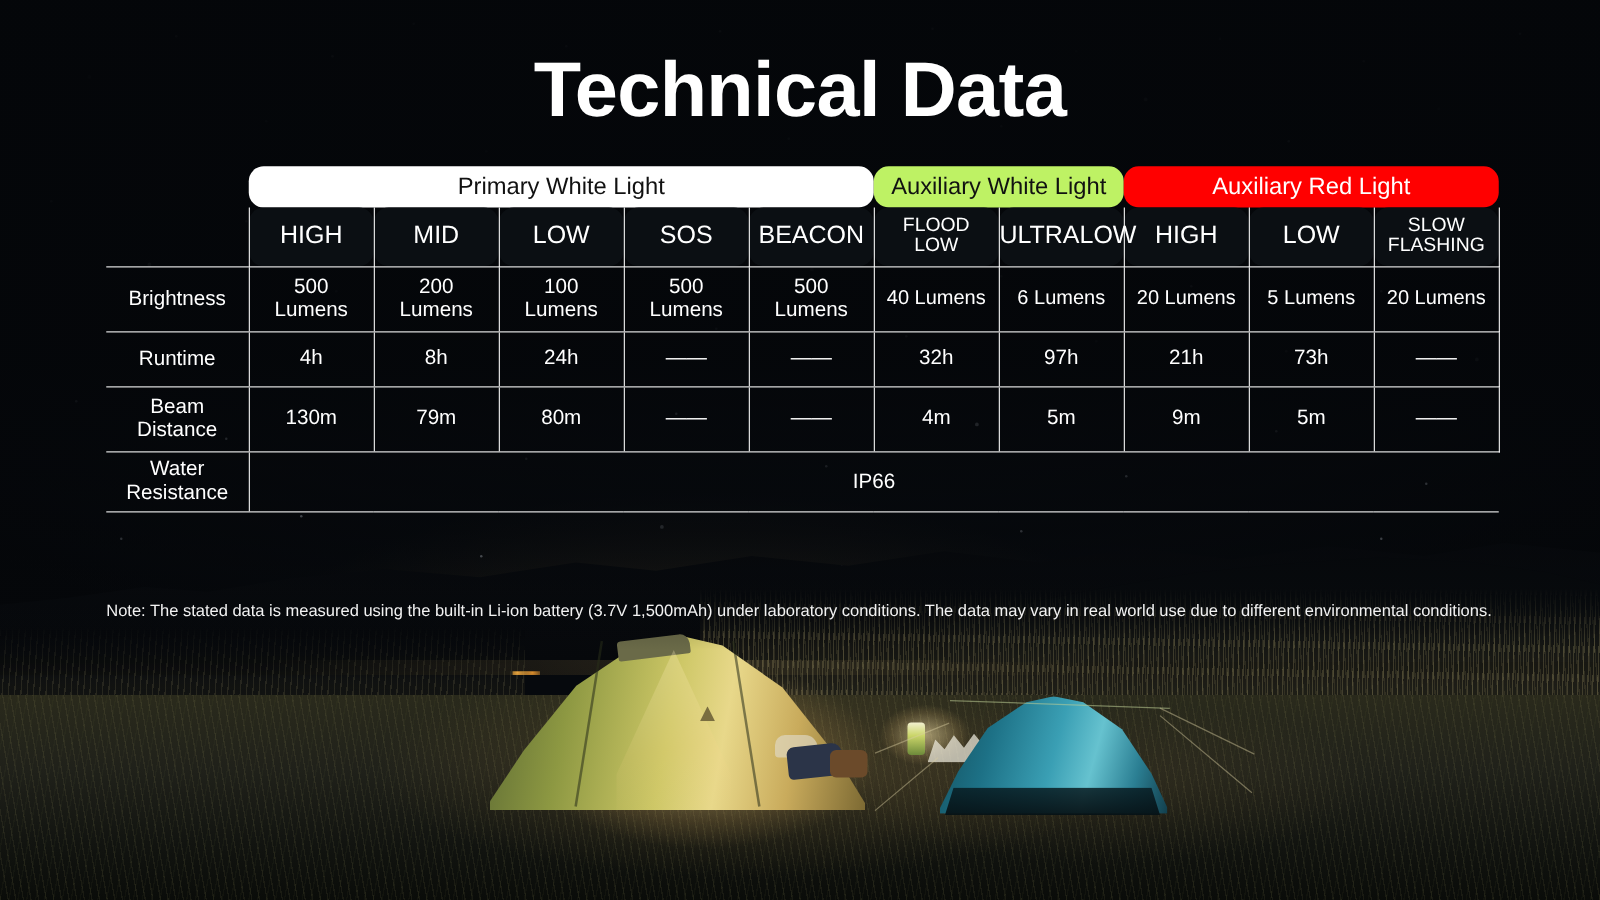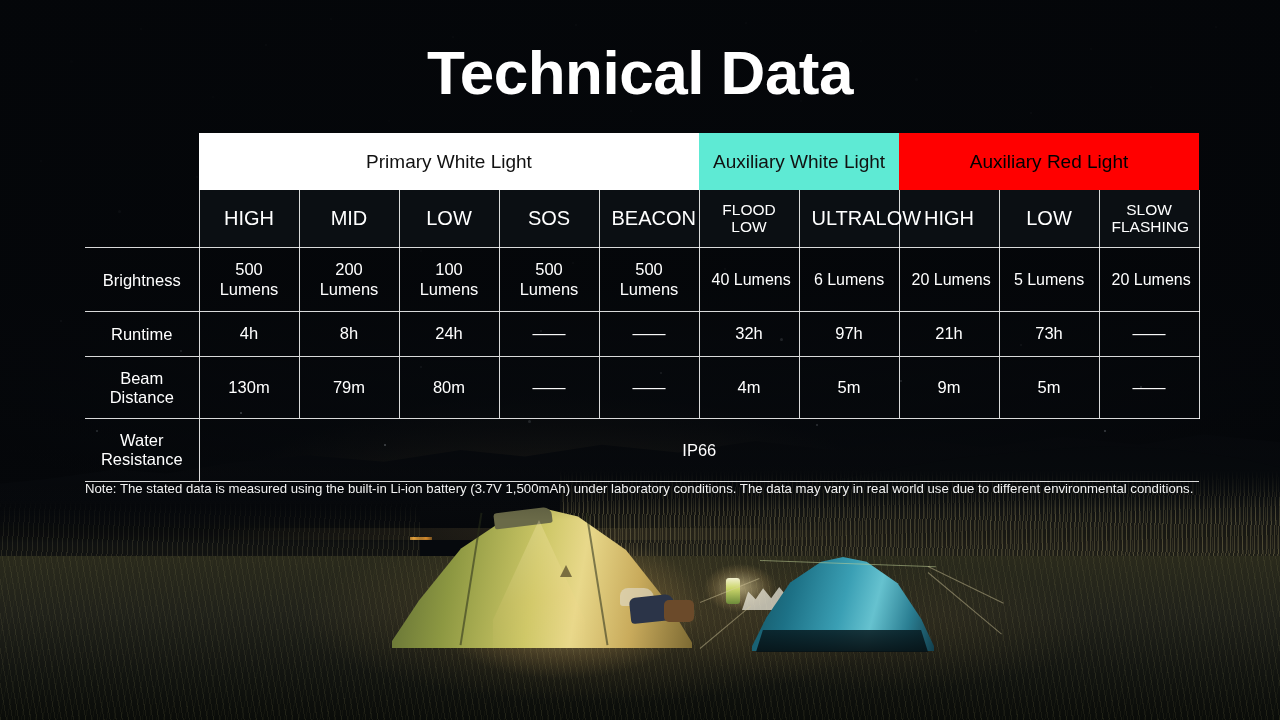--- a/index.html
+++ b/index.html
@@ -177,46 +177,47 @@
   .tbl {
     position: absolute;
     left: 85px;
     top: 133px;
     width: 1114px;
     border-collapse: collapse;
     table-layout: fixed;
     color: #ffffff;
   }
   .tbl td, .tbl th {
-    padding: 12px;
+    padding: 0;
     font-weight: 400;
     vertical-align: middle;
     text-align: center;
+    border-radius: 12px;
   }
 
   col.lbl { width: 114px; }
   col.dat { width: 100px; }
 
   .rowlabel {
     font-size: 16.5px;
     color: #ffffff;
     line-height: 1.14;
     text-align: center;
     border-bottom: 1px solid rgba(255,255,255,0.85);
   }
   .rowlabel.first { border-top: 1px solid rgba(255,255,255,0.85); }
 
   .grp {
     height: 33px;
     font-size: 19px;
     line-height: 33px;
   }
   .grp-primary { background: #ffffff; color: #111111; }
-  .grp-auxwhite { background: #5eead4; color: #111111; }
-  .grp-auxred   { background: #ff0000; color: #000000; font-weight: 700; }
+  .grp-auxwhite { background: #bef264; color: #111111; }
+  .grp-auxred   { background: #ff0000; color: #ffffff; font-weight: 700; }
   .grp-spacer   { background: transparent; }
 
   .modehdr {
     height: 47px;
     font-size: 20px;
     line-height: 1.08;
     background: #0b0f13;
     border: 1px solid rgba(255,255,255,0.85);
     border-top: none;
   }

